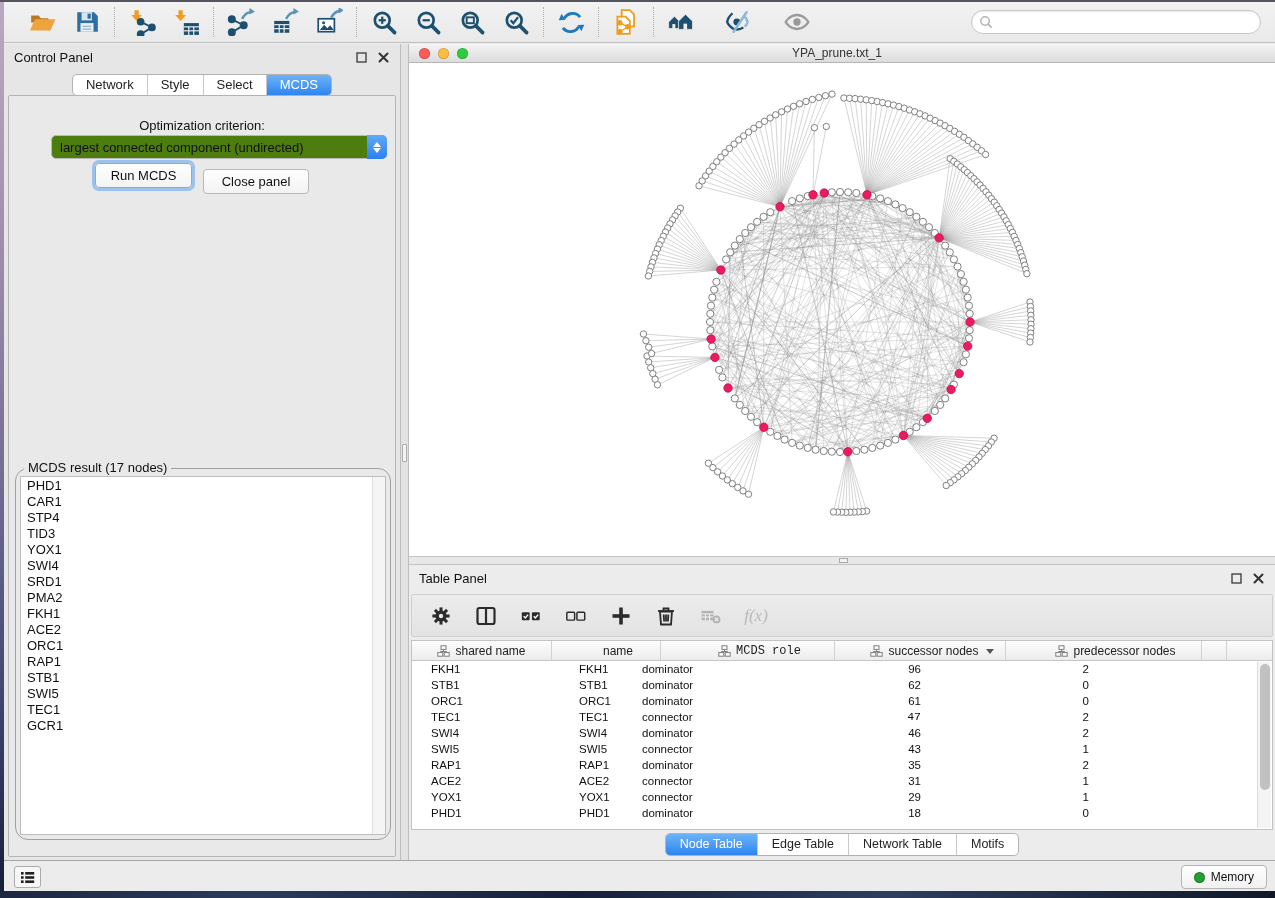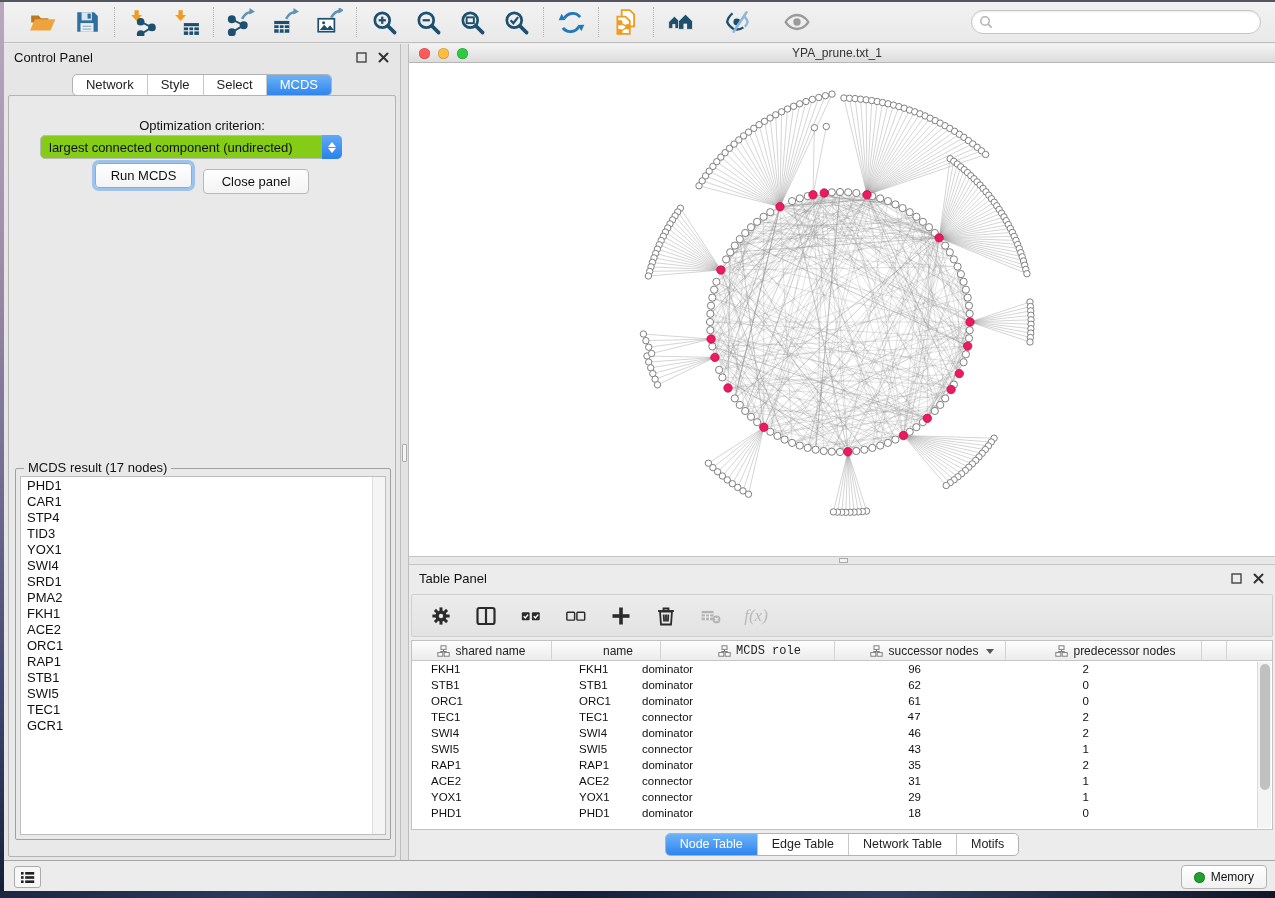--- a/index.html
+++ b/index.html
@@ -36,38 +36,38 @@
 
   .segmented { display:inline-flex; background:#fff; border:1px solid #b2b2b2; border-radius:5px; overflow:hidden; }
   .segment { font-size:13px; color:#222; padding:2px 13px 3px; border-left:1px solid #c8c8c8; cursor:pointer; white-space:nowrap; }
   .segment:first-child { border-left:none; }
   .segment.active { background:linear-gradient(#6db2f8,#2e85ee); color:#fff; }
 
   #cp-tabs-row { position:absolute; left:0; top:30px; width:100%; text-align:center; z-index:2; }
   #cp-content { position:absolute; left:4px; top:51px; width:388px; height:762px;
     background:#e9e9e9; border:1px solid #b4b4b4; border-radius:2px; }
   #opt-label { text-align:center; margin-top:22px; font-size:13px; color:#111; }
-  #criterion { position:absolute; left:31px; top:39px; width:302px; height:24px; background:#84cc16;
+  #criterion { position:absolute; left:42px; top:39px; width:336px; height:24px; background:#4d7c0f;
     border:1px solid #b9b9b9; border-radius:5px; display:flex; align-items:center; cursor:pointer; }
   #criterion .sel-text { flex:1; font-size:13px; color:#111; padding-left:8px; white-space:nowrap; overflow:hidden; }
   #criterion .stepper { width:20px; height:24px; margin-right:-1px; border-radius:0 5px 5px 0;
     background:linear-gradient(#5fa9f7,#2c80ec); display:flex; flex-direction:column; align-items:center; justify-content:center; gap:1px; }
   .chev { width:0; height:0; border-left:4px solid transparent; border-right:4px solid transparent; }
   .chev.up { border-bottom:5px solid #fff; }
   .chev.down { border-top:5px solid #fff; }
 
   .btn { background:linear-gradient(#ffffff,#f3f3f3); border:1px solid #b9b9b9; border-radius:4px;
     font-size:13px; color:#111; padding:3px 14px 4px; cursor:pointer;
     font-family:"Liberation Sans","DejaVu Sans",sans-serif; }
   #run-btn { position:absolute; left:86px; top:67px; width:97px; height:25px;
     box-shadow:0 0 0 3px rgba(107,168,236,.6); border-color:#85aed6; }
   #closepanel-btn { position:absolute; left:194px; top:73px; width:106px; height:25px; }
 
   #mcds-fieldset { position:absolute; left:6px; top:372px; width:376px; height:372px;
-    border:1px solid #a0a0a0; border-radius:2px; }
+    border:1px solid #a0a0a0; border-radius:13px; }
   #mcds-legend { position:absolute; left:8px; top:-9px; background:#e9e9e9; padding:0 4px;
     font-size:13px; color:#111; }
   #mcds-listwrap { position:absolute; left:4px; top:7px; right:4px; bottom:4px;
     background:#fff; border:1px solid #bdbdbd; }
   #mcds-list { position:absolute; left:0; top:1px; right:13px; bottom:0; overflow:hidden; }
   .mcds-item { font-size:13px; line-height:16px; padding-left:6px; color:#111; }
   #mcds-scroll { position:absolute; right:0; top:0; width:13px; bottom:0; background:#f5f5f5; border-left:1px solid #dedede; }
 
   
   #v-split { position:absolute; left:400px; top:44px; width:9px; height:816px; background:#e2e2e2;

